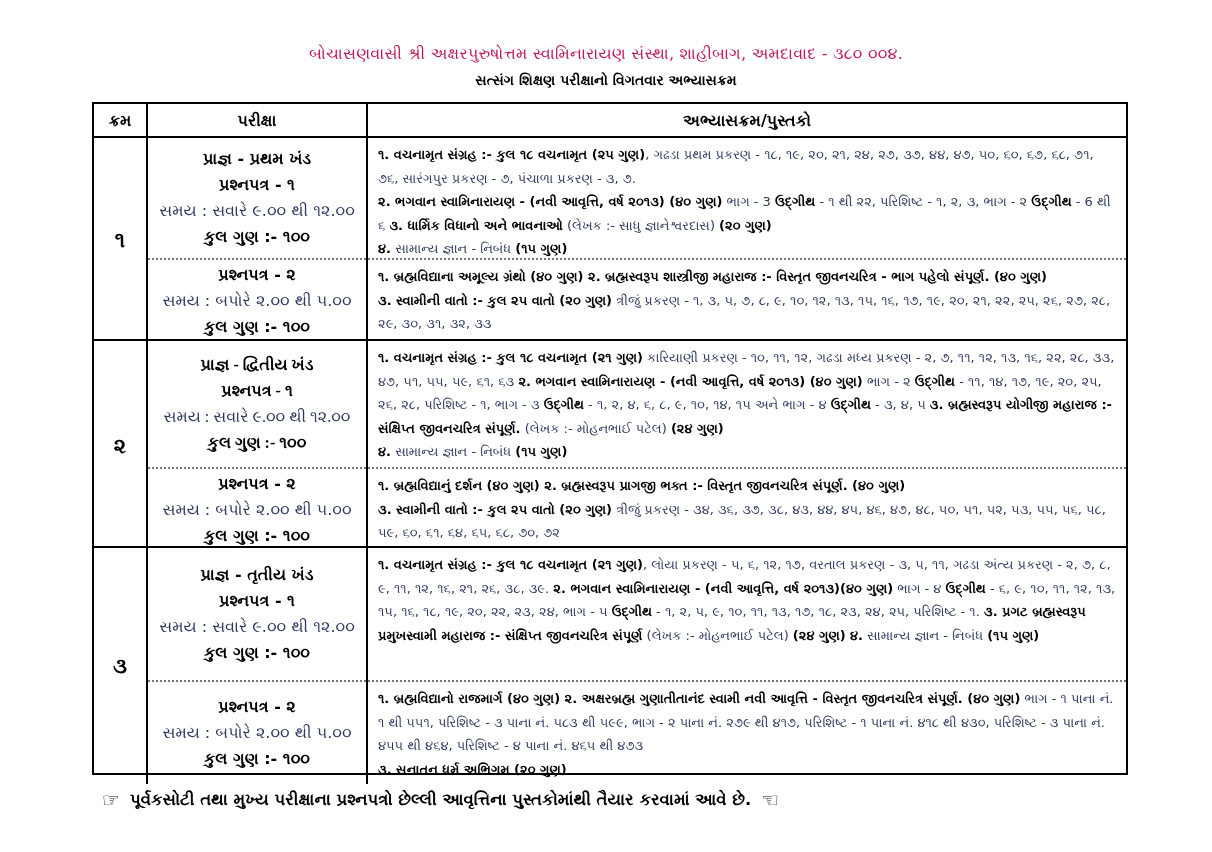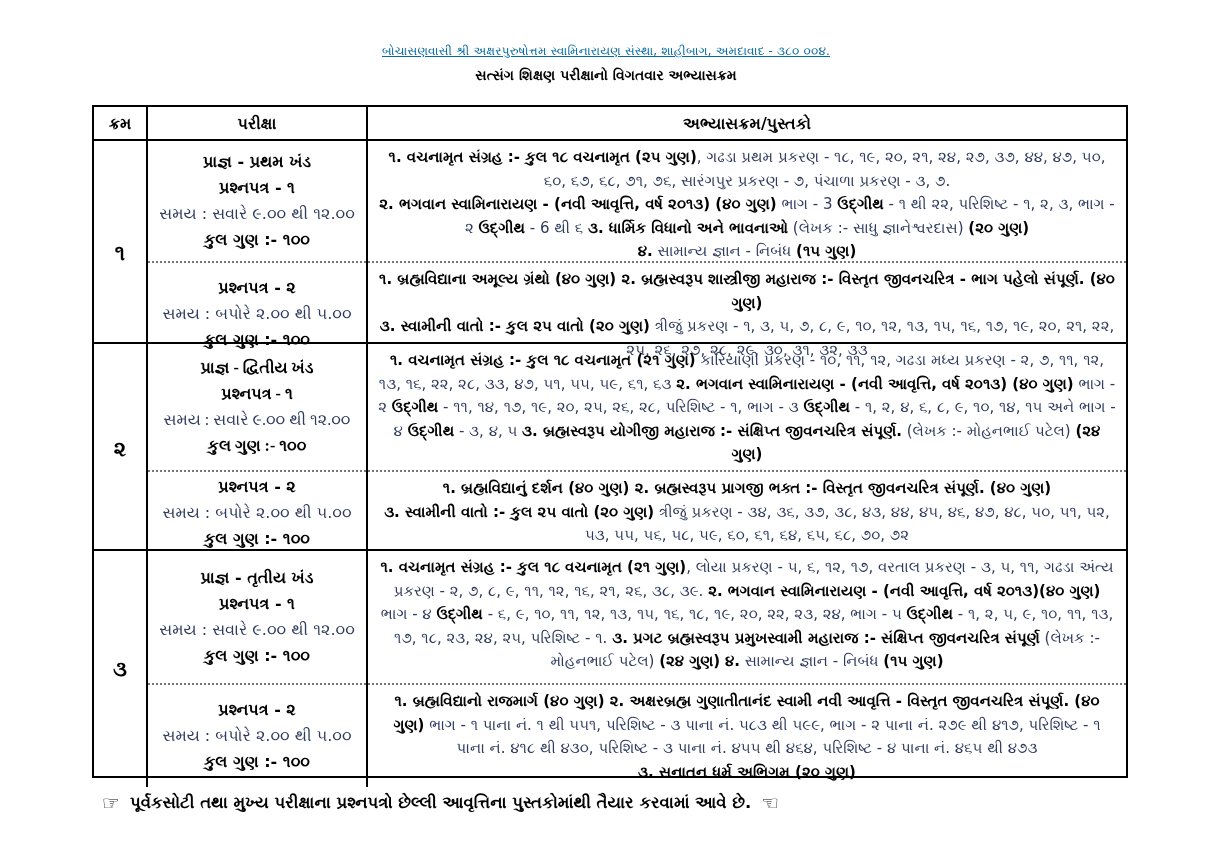--- a/index.html
+++ b/index.html
@@ -7,41 +7,41 @@
     --bold-ink:#000000;
     --border:#000000;
     --divider:#767676;
     --bg:#ffffff;
   }
   *{box-sizing:border-box;margin:0;padding:0;}
   html,body{width:1212px;height:852px;background:var(--bg);
     font-family:"DejaVu Sans","Liberation Sans",sans-serif;color:var(--ink);}
   .page{position:relative;width:1212px;height:852px;overflow:hidden;}
   .titles{text-align:center;padding-top:44px;}
-  .title1{font-size:12px;color:#0369a1;letter-spacing:.2px;text-decoration:underline;}
+  .title1{font-size:16px;color:#be185d;letter-spacing:.2px;}
   .title2{font-size:14px;font-weight:bold;color:var(--bold-ink);margin-top:9px;}
-  .doc-table{margin:21px 0 0 92px;width:1036px;border:2px solid var(--border);}
+  .doc-table{margin:13px 0 0 92px;width:1036px;border:2px solid var(--border);}
   .thead,.trow{display:grid;grid-template-columns:54px 220px 1fr;}
   .thead{height:34px;border-bottom:2px solid var(--border);}
   .th{display:flex;align-items:center;justify-content:center;
       font-weight:bold;color:var(--bold-ink);font-size:16px;}
   .th:nth-child(1),.th:nth-child(2){border-right:2px solid var(--border);}
   .trow{border-bottom:2px solid var(--border);}
   .trow:last-child{border-bottom:none;}
   .c1{border-right:2px solid var(--border);display:flex;align-items:center;
       justify-content:center;font-weight:bold;font-size:21px;color:var(--bold-ink);}
   .c2{border-right:2px solid var(--border);display:flex;flex-direction:column;}
   .c3{display:flex;flex-direction:column;}
   .sub{overflow:hidden;}
   .subB{flex:1;border-top:2px dotted var(--divider);}
   .examcell{display:flex;flex-direction:column;align-items:center;justify-content:center;
       text-align:center;font-size:16px;line-height:26px;padding:2px 4px;}
   .xb{font-weight:bold;color:var(--bold-ink);}
   .xr{color:var(--ink);}
-  .sylcell{padding:5px 10px 3px 10px;font-size:15px;line-height:23.5px;text-align:center;}
+  .sylcell{padding:5px 10px 3px 10px;font-size:13px;line-height:23.5px;text-align:left;}
   .sylcell .b{font-weight:bold;color:var(--bold-ink);}
   .sylcell .para{margin:0;}
   .footer{width:1036px;margin:13px 0 0 92px;text-align:left;font-weight:bold;
       color:var(--bold-ink);font-size:16.5px;}
   .hand{font-size:20px;font-weight:normal;vertical-align:-2px;padding:0 10px;color:#000;}
 </style>
 </head>
 <body>
 
 <div class="page">

